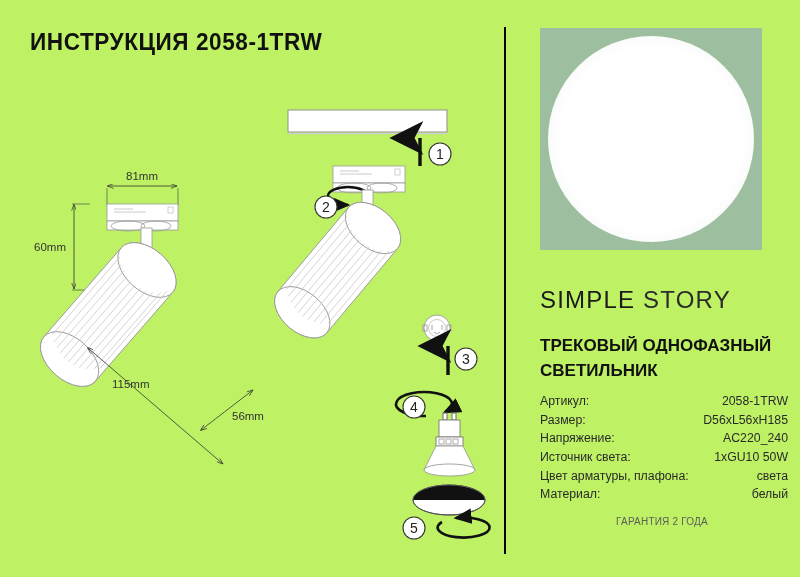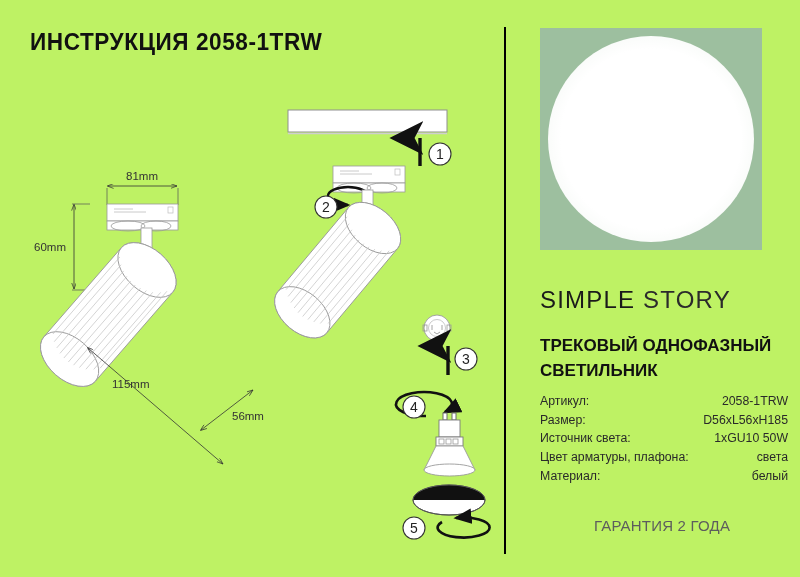--- a/index.html
+++ b/index.html
@@ -110,21 +110,21 @@
     white-space: nowrap;
   }
   #spec-table .lbl { text-align: right; }
   #spec-table .val { text-align: left; padding-left: 8px; }
 
   #footer-note {
     position: absolute;
     left: 20px; top: 514px;
     width: 276px;
     text-align: center;
-    font-size: 15px;
+    font-size: 10px;
     line-height: 1.55;
     color: #5d5d5d;
     letter-spacing: 0.2px;
   }
 </style>
 </head>
 <body>
 
 <div id="page">
 
@@ -339,20 +339,24 @@
     <div id="spec-table">
       <div class="row">
         <span class="lbl">Артикул:</span>
         <span class="val">2058-1TRW</span>
       </div>
       <div class="row">
         <span class="lbl">Размер:</span>
         <span class="val">D56xL56xH185</span>
       </div>
       <div class="row">
+        <span class="lbl">Напряжение:</span>
+        <span class="val">AC220_240</span>
+      </div>
+      <div class="row">
         <span class="lbl">Источник света:</span>
         <span class="val">1xGU10 50W</span>
       </div>
       <div class="row">
         <span class="lbl">Цвет арматуры, плафона:</span>
         <span class="val">света</span>
       </div>
       <div class="row">
         <span class="lbl">Материал:</span>
         <span class="val">белый</span>

